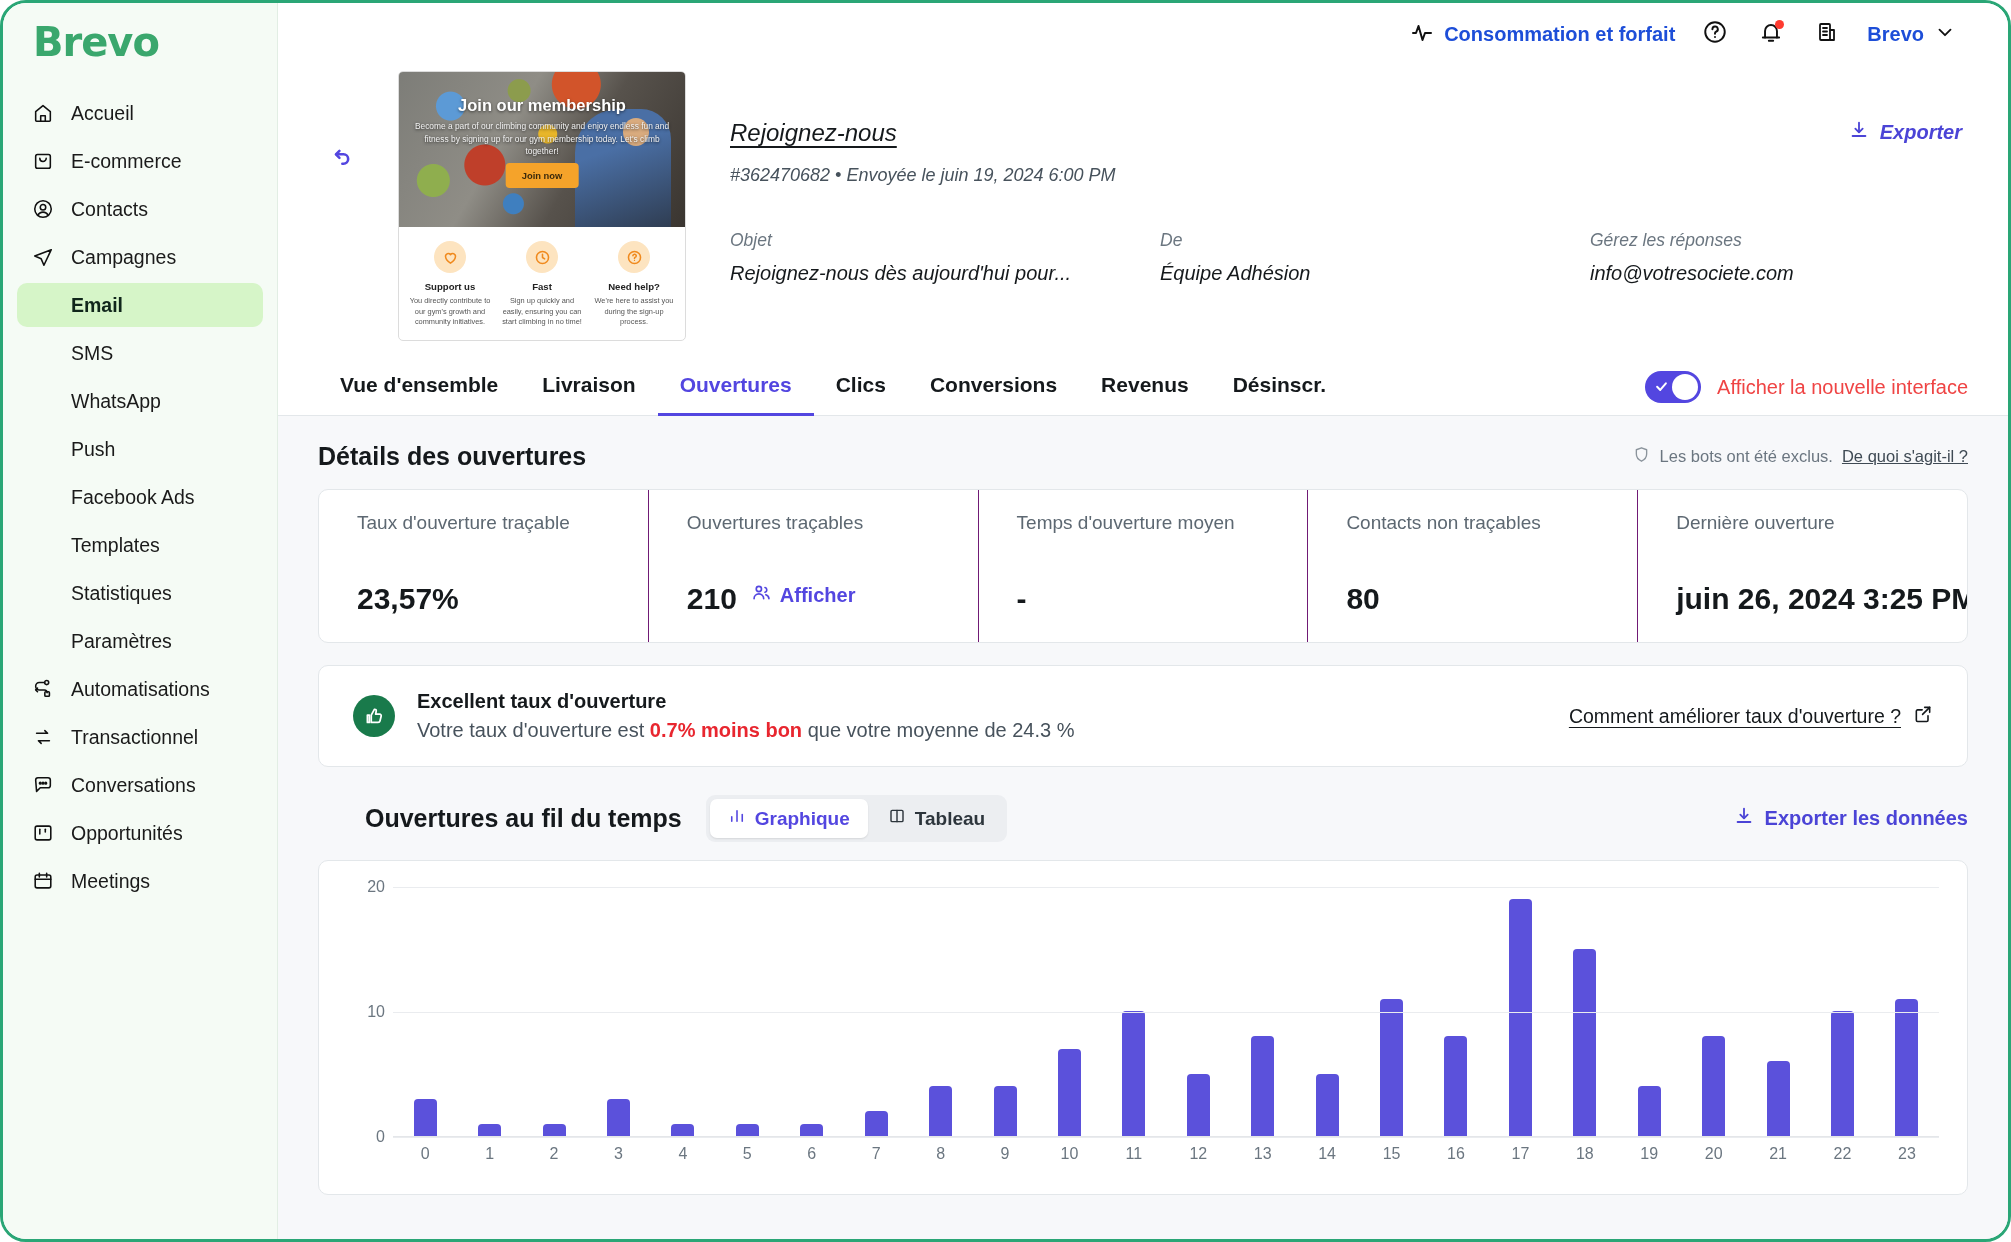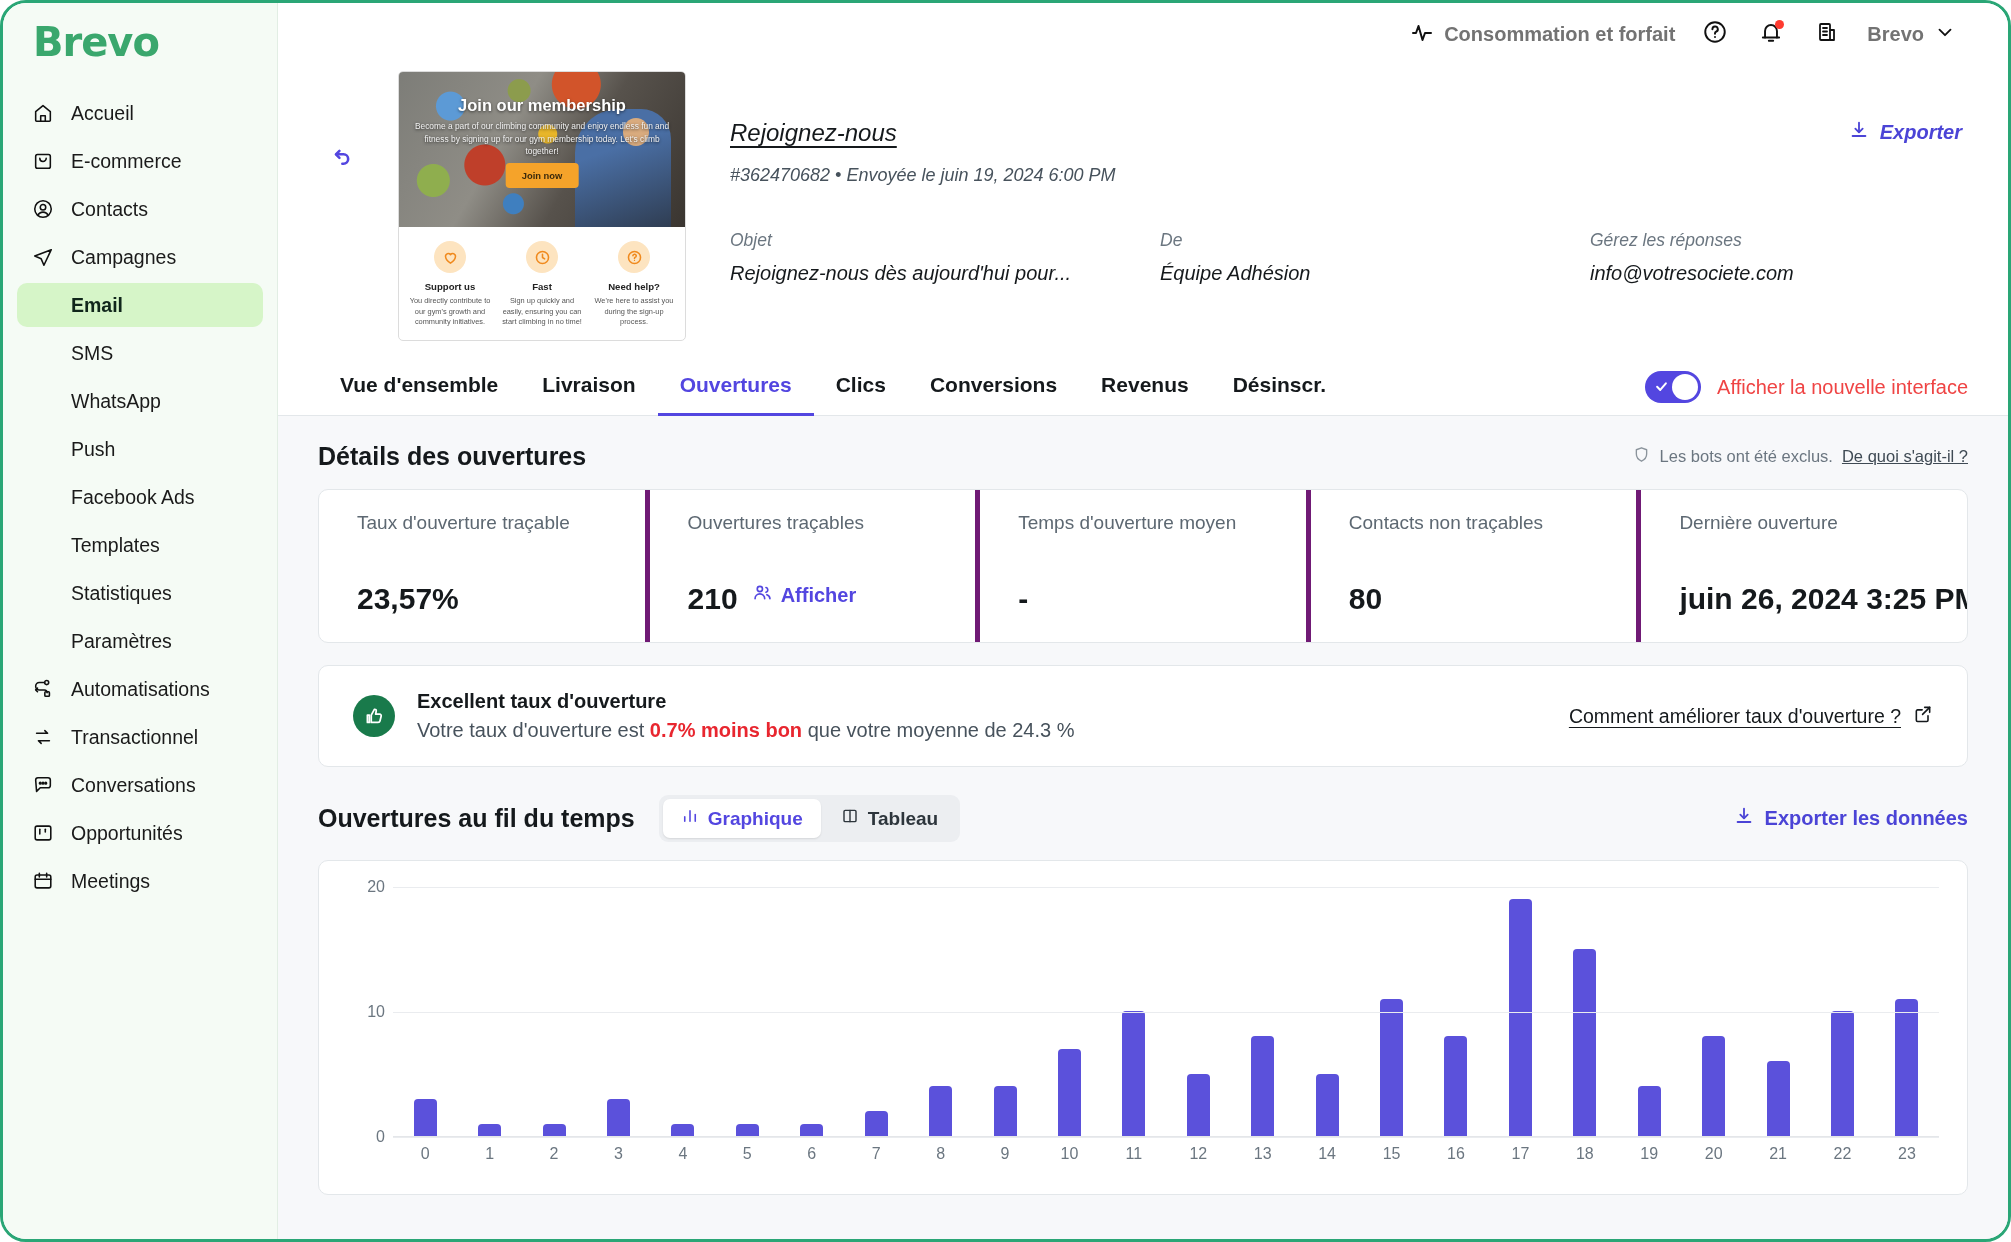--- a/index.html
+++ b/index.html
@@ -91,21 +91,21 @@
     gap: 0;
     padding-right: 40px;
     background: #fff;
   }
   .topbar-item {
     display: flex;
     align-items: center;
     gap: 10px;
     font-size: 20px;
     font-weight: 700;
-    color: #737373;
+    color: #1d4ed8;
     cursor: pointer;
     padding: 6px 12px;
   }
   .topbar-icon {
     position: relative;
     width: 44px; height: 40px;
     display: flex; align-items: center; justify-content: center;
     cursor: pointer;
     margin: 0 6px;
   }
@@ -297,21 +297,21 @@
   .kpi-row {
     display: flex;
     background: #fff;
     border: 1px solid #e3e7ea;
     border-radius: 10px;
     overflow: hidden;
   }
   .kpi {
     flex: 1 1 0;
     padding: 22px 38px 26px 38px;
-    border-right: 5px solid #701a75;
+    border-right: 1px solid #701a75;
     min-width: 0;
   }
   .kpi:last-child { border-right: none; }
   .kpi-label { font-size: 19px; color: #5d6872; margin-bottom: 14px; white-space: nowrap; }
   .kpi-value-row { display: flex; align-items: flex-start; gap: 14px; margin-top: 48px; }
   .kpi-value { font-size: 30px; font-weight: 700; color: #15191c; white-space: nowrap; }
   .kpi-link { display: flex; align-items: center; gap: 8px; color: #5346e0; font-size: 20px; font-weight: 700; cursor: pointer; }
 
   .banner {
     margin-top: 22px;
@@ -335,21 +335,21 @@
   .banner-d .neg { color: #e8262f; font-weight: 700; }
   .banner-link {
     display: flex; align-items: center; gap: 12px;
     font-size: 19.5px; color: #15191c;
     text-decoration: underline; text-underline-offset: 4px;
     cursor: pointer;
   }
 
   .chart-head {
     margin-top: 28px;
-    display: flex; align-items: center; justify-content: space-between;
+    display: flex; align-items: center; justify-content: space-between; margin-left: 47px;
   }
   .chart-head-left { display: flex; align-items: center; gap: 24px; }
   .chart-title { font-size: 25px; font-weight: 700; color: #15191c; }
   .seg {
     display: flex;
     background: #eceef1;
     border-radius: 9px;
     padding: 4px;
     gap: 2px;
   }

